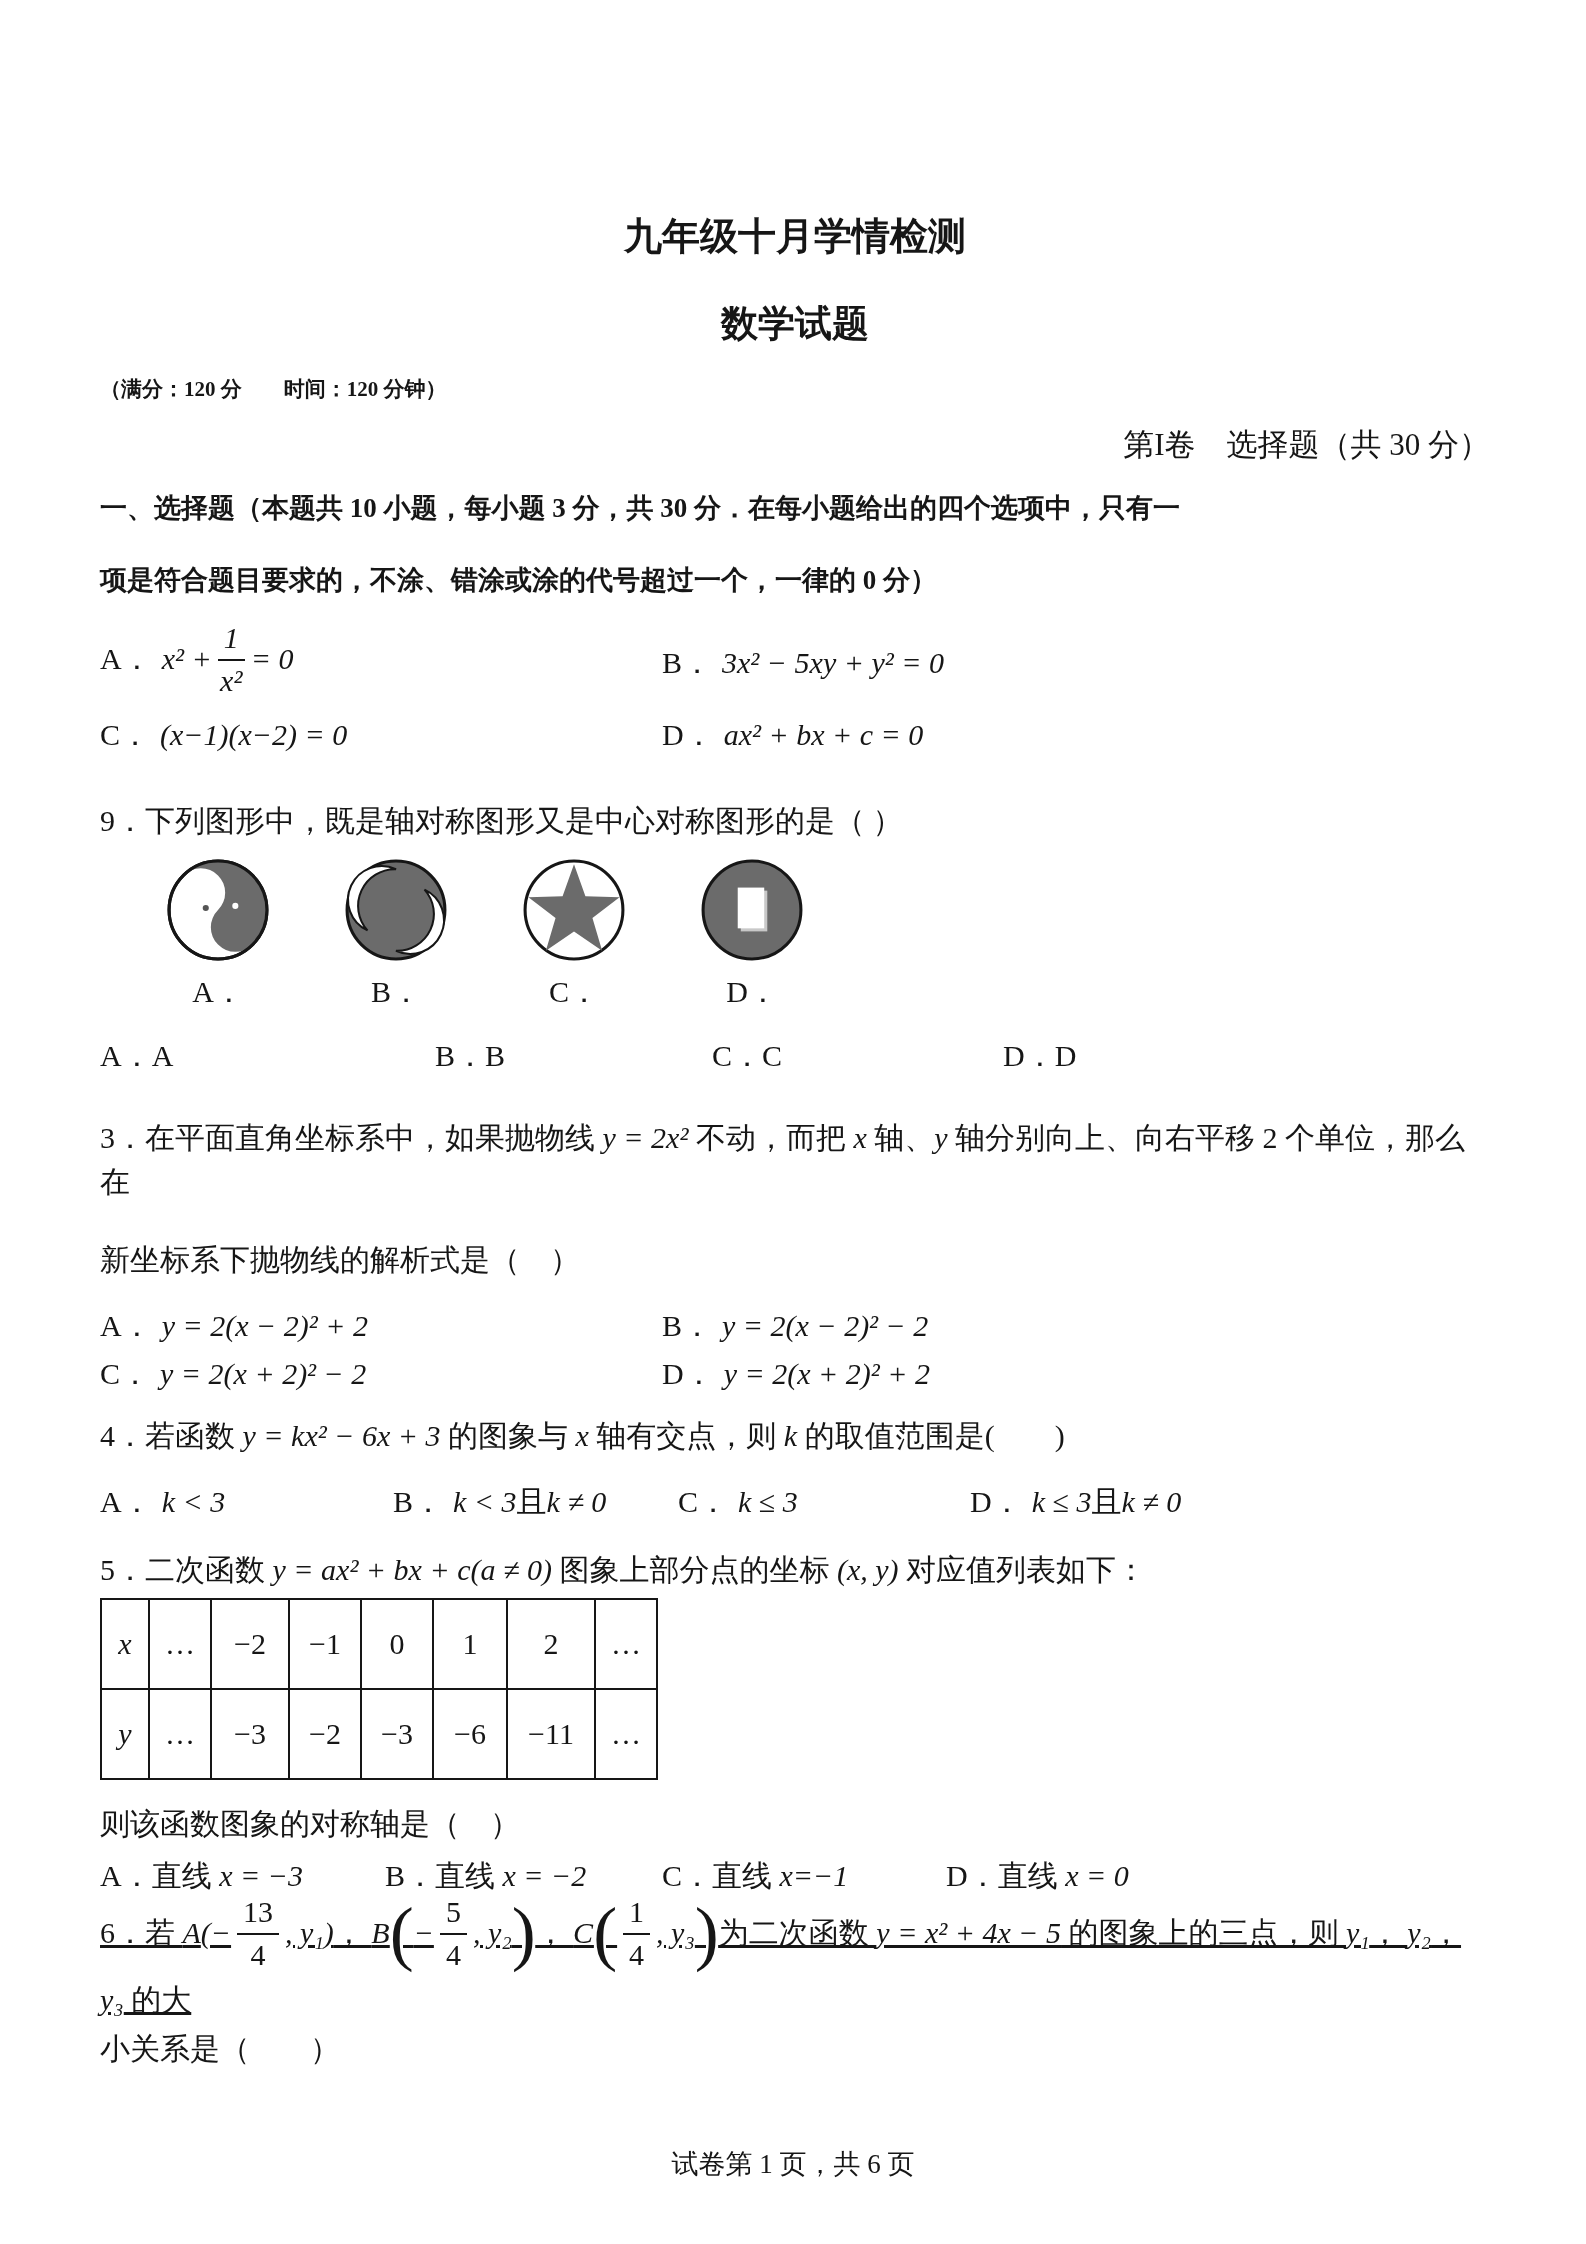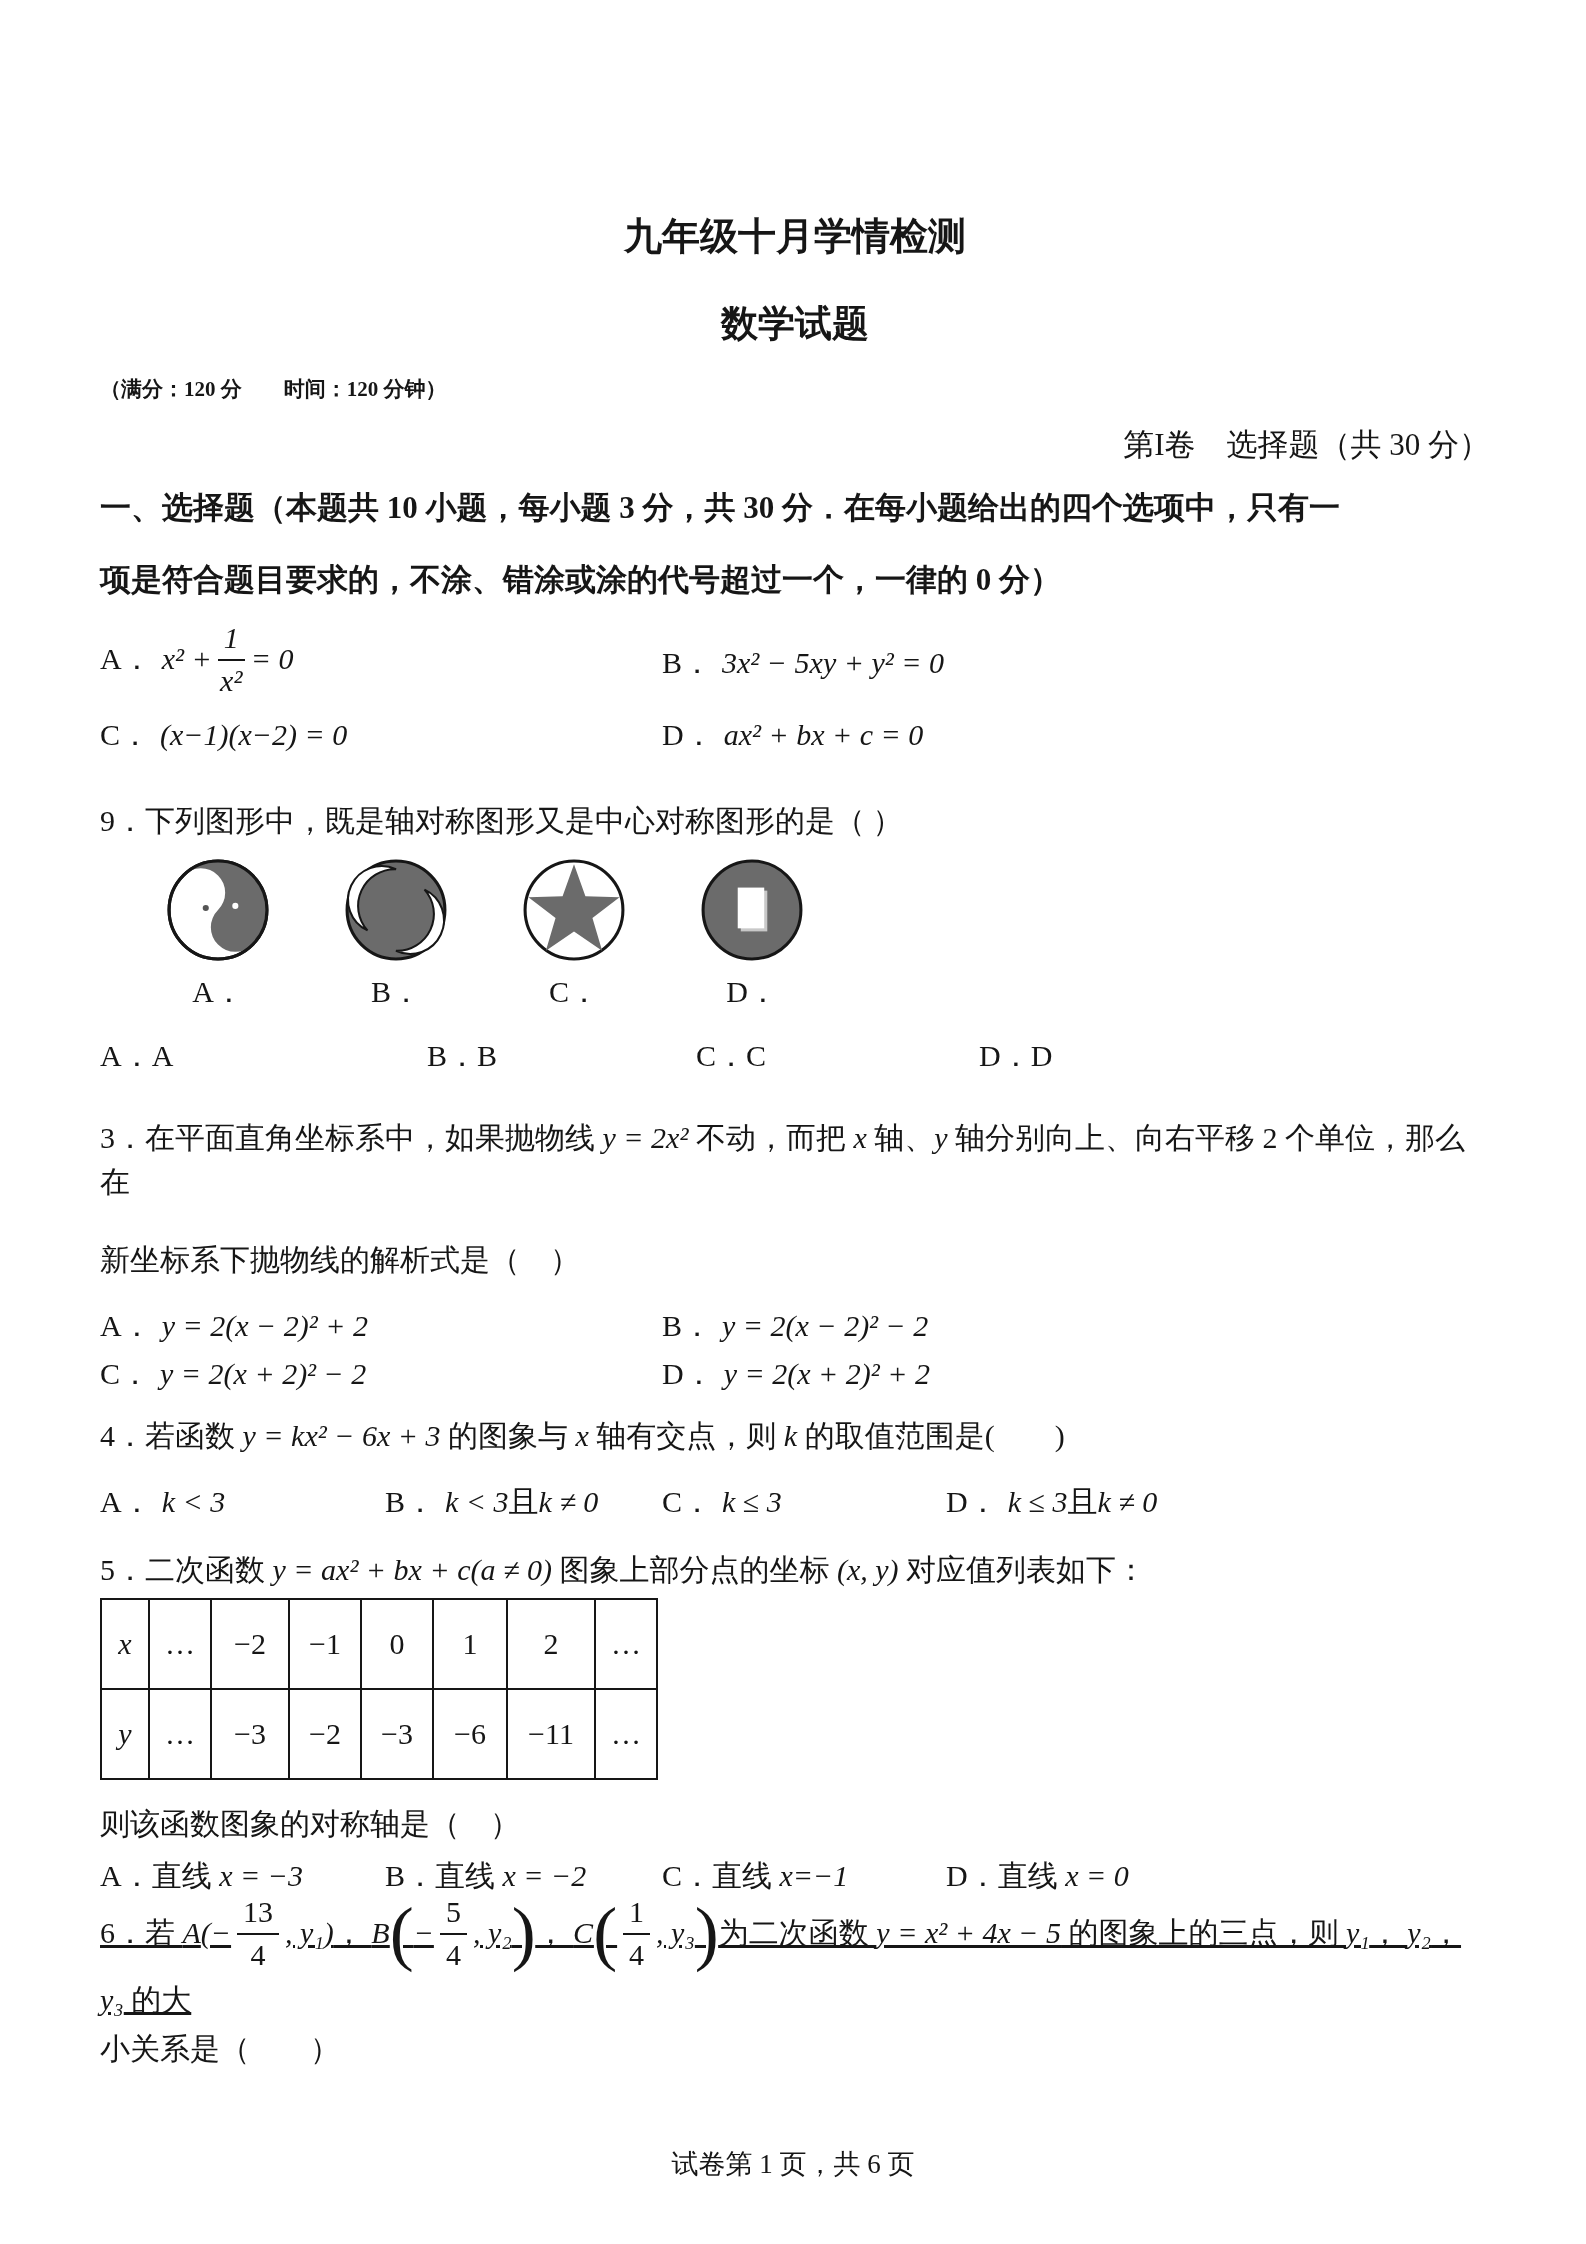--- a/index.html
+++ b/index.html
@@ -7,21 +7,21 @@
     width:1586px;height:2244px;position:relative;
     color:#161616;
     font-family:"Liberation Serif","DejaVu Serif",serif;
     overflow:hidden;
   }
   .content{padding:208px 96px 0 100px;}
   .title{margin:0;font-size:38px;line-height:56px;font-weight:700;text-align:center;}
   .subtitle{margin:34px 0 0;font-size:37px;line-height:52px;font-weight:700;text-align:center;}
   .meta{margin-top:18px;font-size:21px;line-height:42px;font-weight:700;text-align:left;}
   .section{margin-top:14px;font-size:31px;line-height:42px;font-weight:400;text-align:right;}
-  .intro{margin-top:6px;font-size:31px;font-weight:700;}
+  .intro{margin-top:6px;font-size:27px;font-weight:700;}
   .intro div{line-height:72px;}
   .q{font-size:30px;}
   .stem{line-height:44px;}
   .m{font-family:"Liberation Serif","DejaVu Serif",serif;font-style:italic;}
   .lab{margin-right:10px;}
   
   .frac{display:inline-flex;flex-direction:column;text-align:center;vertical-align:middle;
         line-height:1.15;margin:0 6px;position:relative;top:-3px;}
   .frac .fr-num{border-bottom:2px solid #161616;padding:0 6px 3px;}
   .frac .fr-den{padding-top:3px;}
@@ -40,21 +40,21 @@
   .row4.wide .o3{width:283px;}
   
   .figrow{display:flex;margin:14px 0 0 62px;gap:66px;}
   .figrow figure{margin:0;width:112px;text-align:center;}
   .figrow figcaption{font-size:30px;line-height:40px;margin-top:2px;}
   
   .vtable{border-collapse:collapse;margin-top:6px;}
   .vtable td{border:2.5px solid #161616;text-align:center;font-size:30px;height:88px;padding:0;}
   
   .mt40{margin-top:40px;} .mt38{margin-top:38px;}
-  .mt34{margin-top:34px;} .mt24{margin-top:24px;} .mt22{margin-top:22px;} .mt16{margin-top:16px;} .mt8{margin-top:8px;} .mt2{margin-top:2px;}
+  .mt34{margin-top:34px;} .mt24{margin-top:24px;} .mt22{margin-top:22px;gap:8px;} .mt16{margin-top:16px;} .mt8{margin-top:8px;} .mt2{margin-top:2px;}
   .q6line1{min-height:108px;line-height:50px;display:block;text-decoration:underline;}
   .footer{position:absolute;top:2146px;left:0;width:100%;text-align:center;font-size:27px;color:#161616;}
 </style>
 </head>
 <body>
 
 <div class="content">
 
   <h1 class="title">九年级十月学情检测</h1>
   <h2 class="subtitle">数学试题</h2>

